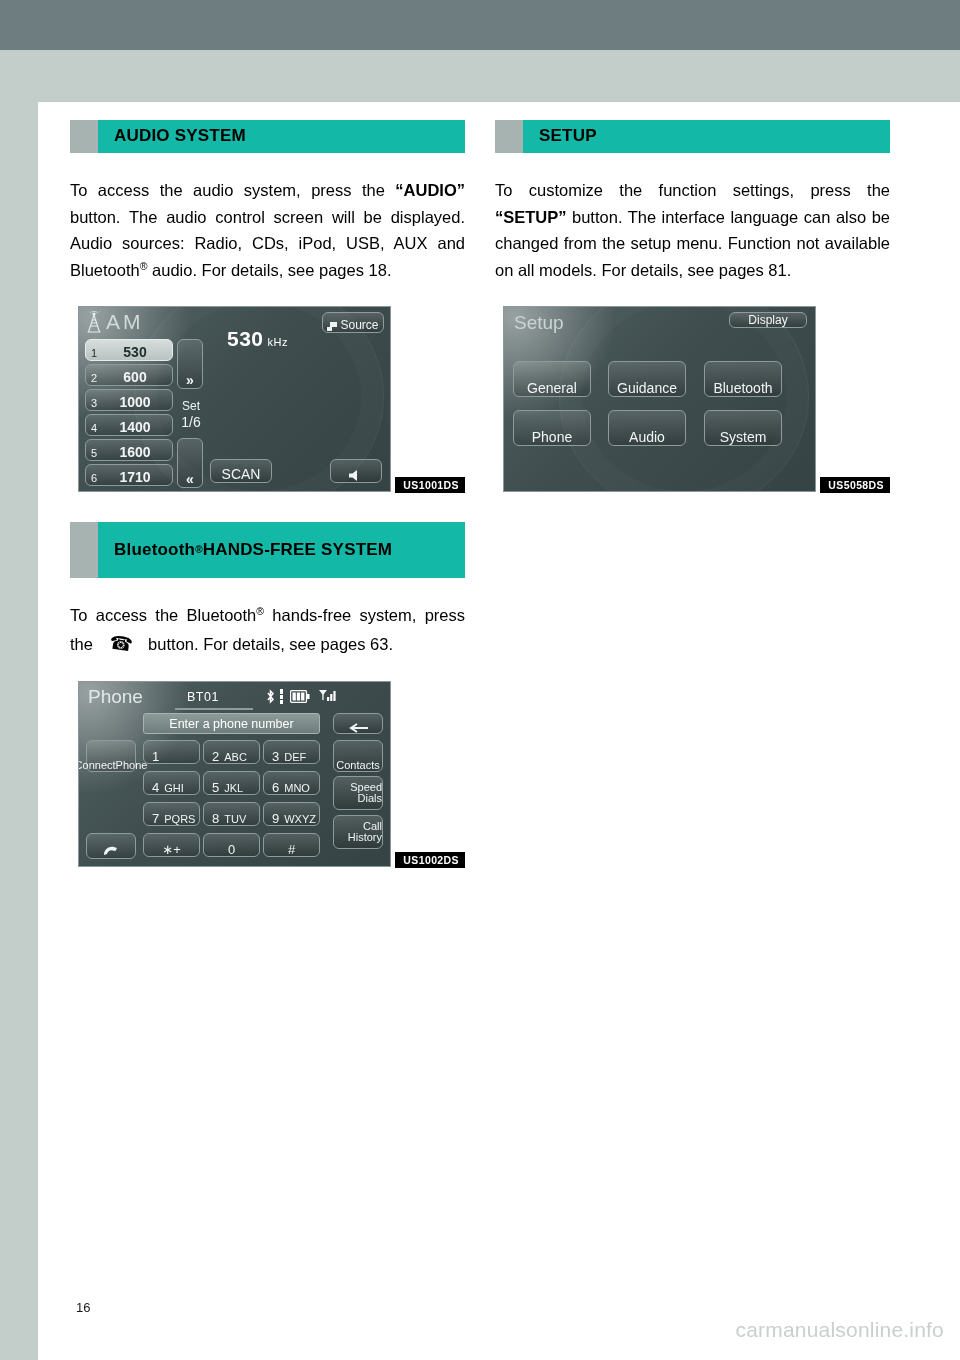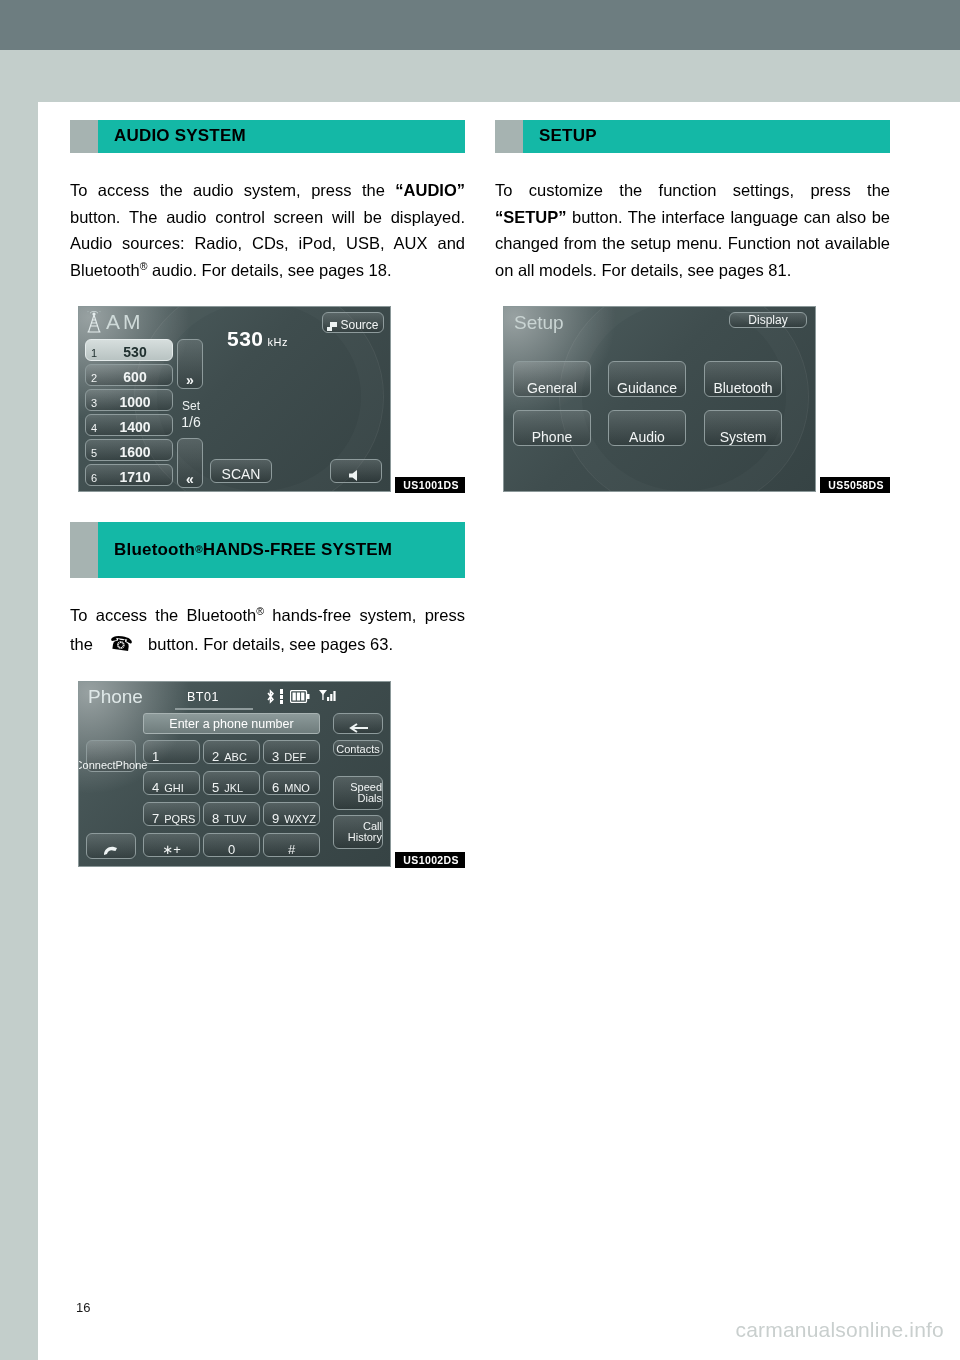--- a/index.html
+++ b/index.html
@@ -163,21 +163,21 @@
   .ph-entry {
     position: absolute; left: 64px; top: 31px; width: 177px; height: 21px;
     background: linear-gradient(180deg,#8d9a9a,#6f7d7d);
     border: 1px solid #a7b2b2; border-radius: 3px;
     display: flex; align-items: center; justify-content: center;
     color: #ffffff; font-size: 12.5px;
   }
   .key { width: 57px; height: 24px; }
   .key .kn { font-size: 13px; }
   .key .ka { font-size: 11px; margin-left: 5px; }
-  .sidekey { width: 50px; height: 16px; font-size: 11px; }
+  .sidekey { width: 50px; height: 32px; font-size: 11px; }
 
   
   .setup-title {
     position: absolute; left: 10px; top: 5px;
     font-size: 19px; color: #c9d4d3;
   }
   .setup-btn {
     width: 78px; height: 36px; font-size: 14px;
   }
   .setup-btn.display { width: 78px; height: 16px; font-size: 12px; }

